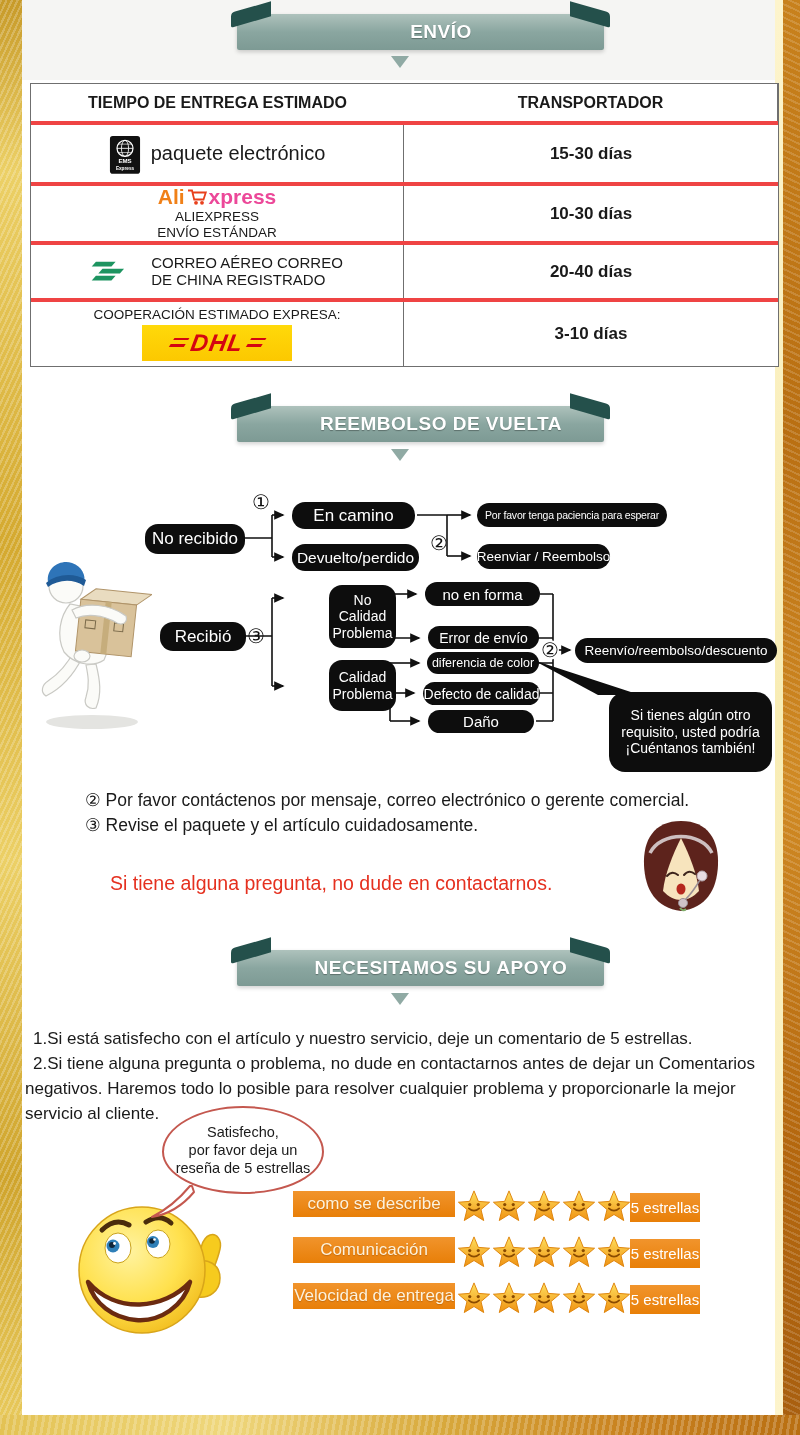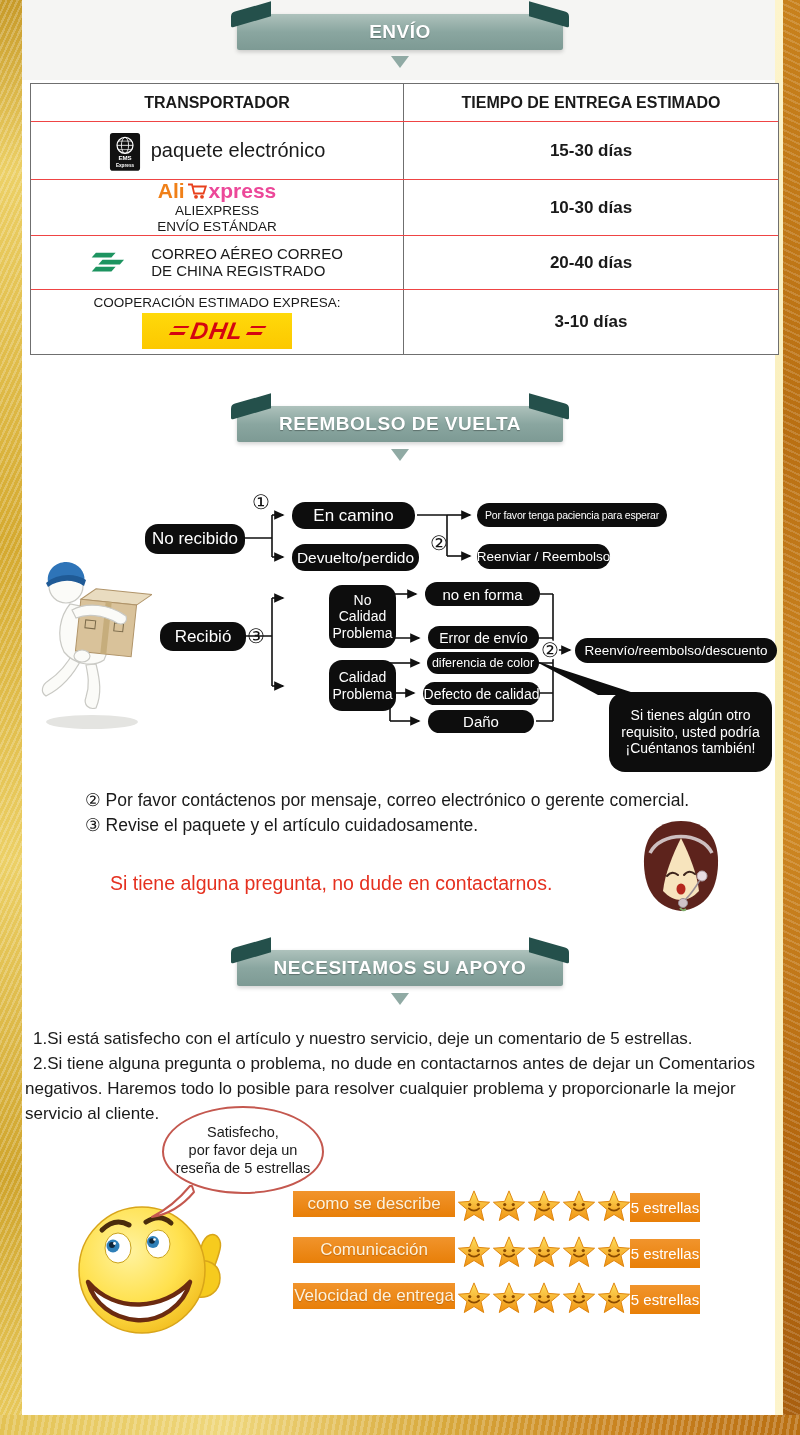--- a/index.html
+++ b/index.html
@@ -16,30 +16,30 @@
     background:repeating-linear-gradient(25deg,rgba(255,255,255,.15) 0 2px,rgba(0,0,0,0) 2px 6px),
     linear-gradient(180deg,#c8811c,#b96f12 30%,#d08a24 55%,#b4670e 80%,#a85f10);}
   .frame-bottom{position:absolute;left:0;bottom:0;width:800px;height:20px;
     background:repeating-linear-gradient(100deg,rgba(255,255,255,.2) 0 3px,rgba(0,0,0,0) 3px 7px),
     linear-gradient(90deg,#e3c253,#efd77c 28%,#d8a93c 55%,#c9821f 78%,#b96f12);}
   
   .ribbon{position:absolute;left:237px;width:326px;height:36px;z-index:2;
     background:linear-gradient(180deg,#aec2bc,#8aa6a0 50%,#7d9a94);
     display:flex;align-items:center;justify-content:center;color:#fff;font-weight:bold;
     font-size:19px;letter-spacing:.5px;text-shadow:0 1px 1px rgba(0,0,0,.3);
-    border-radius:2px;box-shadow:0 2px 4px rgba(0,0,0,.18);}
+    border-radius:2px;box-shadow:0 2px 4px rgba(0,0,0,.18);padding-left:41px;}
   .ribbon::before,.ribbon::after{content:"";position:absolute;top:-7px;width:40px;height:15px;
     background:#24504b;z-index:-1;}
   .ribbon::before{left:-6px;transform:skewY(-16deg);border-radius:4px 0 0 2px;}
   .ribbon::after{right:-6px;transform:skewY(16deg);border-radius:0 4px 2px 0;}
   .tri{position:absolute;width:0;height:0;border-left:9px solid transparent;
     border-right:9px solid transparent;border-top:12px solid #90aaa4;}
   
   .stable{position:absolute;left:30px;top:83px;width:747px;border:1px solid #6f6f6f;background:#fff;z-index:1;}
-  .trow{display:grid;grid-template-columns:373px 1fr;border-top:1px solid #ef4444;}
+  .trow{display:grid;grid-template-columns:373px 1fr;border-top:4px solid #ef4444;}
   .trow:first-child{border-top:none;}
   .cell{display:flex;align-items:center;justify-content:center;text-align:center;}
   .cl{border-right:1px solid #6f6f6f;flex-direction:column;}
   .h37{height:37px;}.h57{height:57px;}.h55{height:55px;}.h53{height:53px;}.h64{height:64px;}
   .thead{font-weight:bold;font-size:16px;}
   .time{font-weight:bold;font-size:17px;}
   .carrier-row1{flex-direction:row;gap:10px;font-size:20px;}
   .alilogo{display:flex;align-items:center;gap:1px;font-weight:bold;font-size:21px;line-height:1;}
   .ali-a{color:#f08018;}.ali-x{color:#ec4899;}
   .subsmall{font-size:13.5px;line-height:1.15;margin-top:2px;}
@@ -106,22 +106,22 @@
     </defs>
   </svg>
 
   <div class="ribbon" style="top:14px">
     <span>ENVÍO</span>
   </div>
   <div class="tri" style="left:391px;top:56px"></div>
 
   <div class="stable">
     <div class="trow">
+      <div class="cell h37 thead">TIEMPO DE ENTREGA ESTIMADO</div>
       <div class="cell cl h37 thead">TRANSPORTADOR</div>
-      <div class="cell h37 thead">TIEMPO DE ENTREGA ESTIMADO</div>
     </div>
     <div class="trow">
       <div class="cell cl h57 carrier-row1">
         <svg width="32" height="42" viewBox="0 0 34 44">
           <rect x="1" y="3" width="32" height="40" rx="3" fill="#111"></rect>
           <circle cx="17" cy="16" r="8.5" fill="none" stroke="#fff" stroke-width="1.3"></circle>
           <ellipse cx="17" cy="16" rx="3.8" ry="8.5" fill="none" stroke="#fff" stroke-width=".9"></ellipse>
           <line x1="8.5" y1="16" x2="25.5" y2="16" stroke="#fff" stroke-width=".9"></line>
           <line x1="10" y1="11.5" x2="24" y2="11.5" stroke="#fff" stroke-width=".7"></line>
           <line x1="10" y1="20.5" x2="24" y2="20.5" stroke="#fff" stroke-width=".7"></line>

